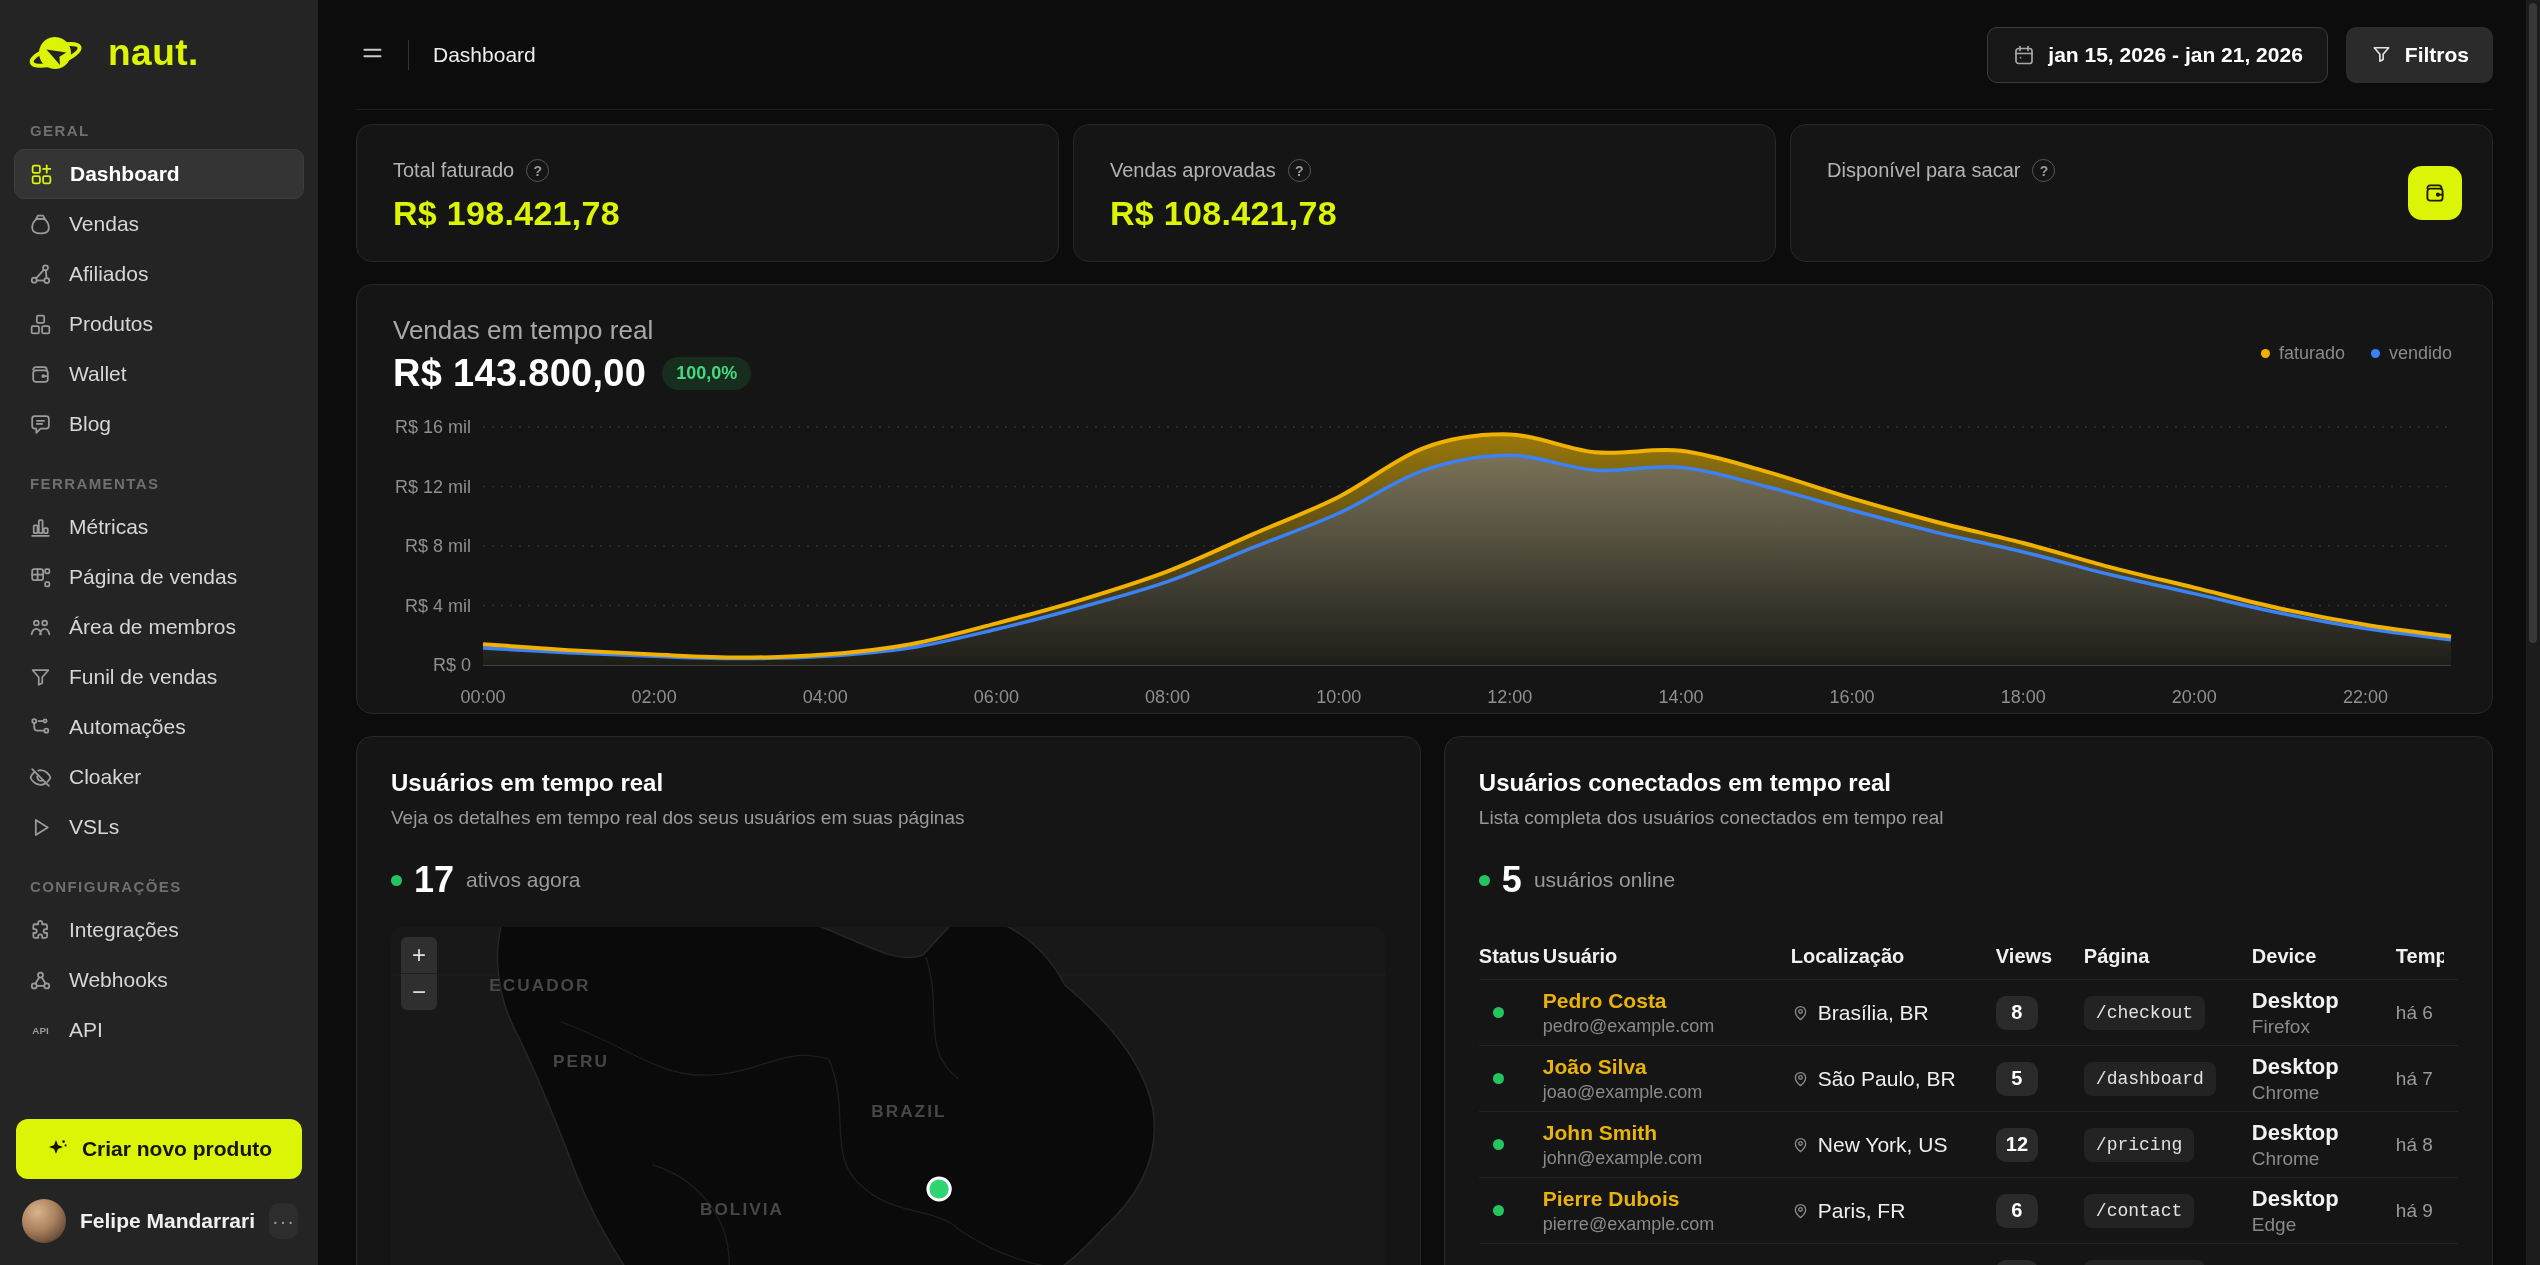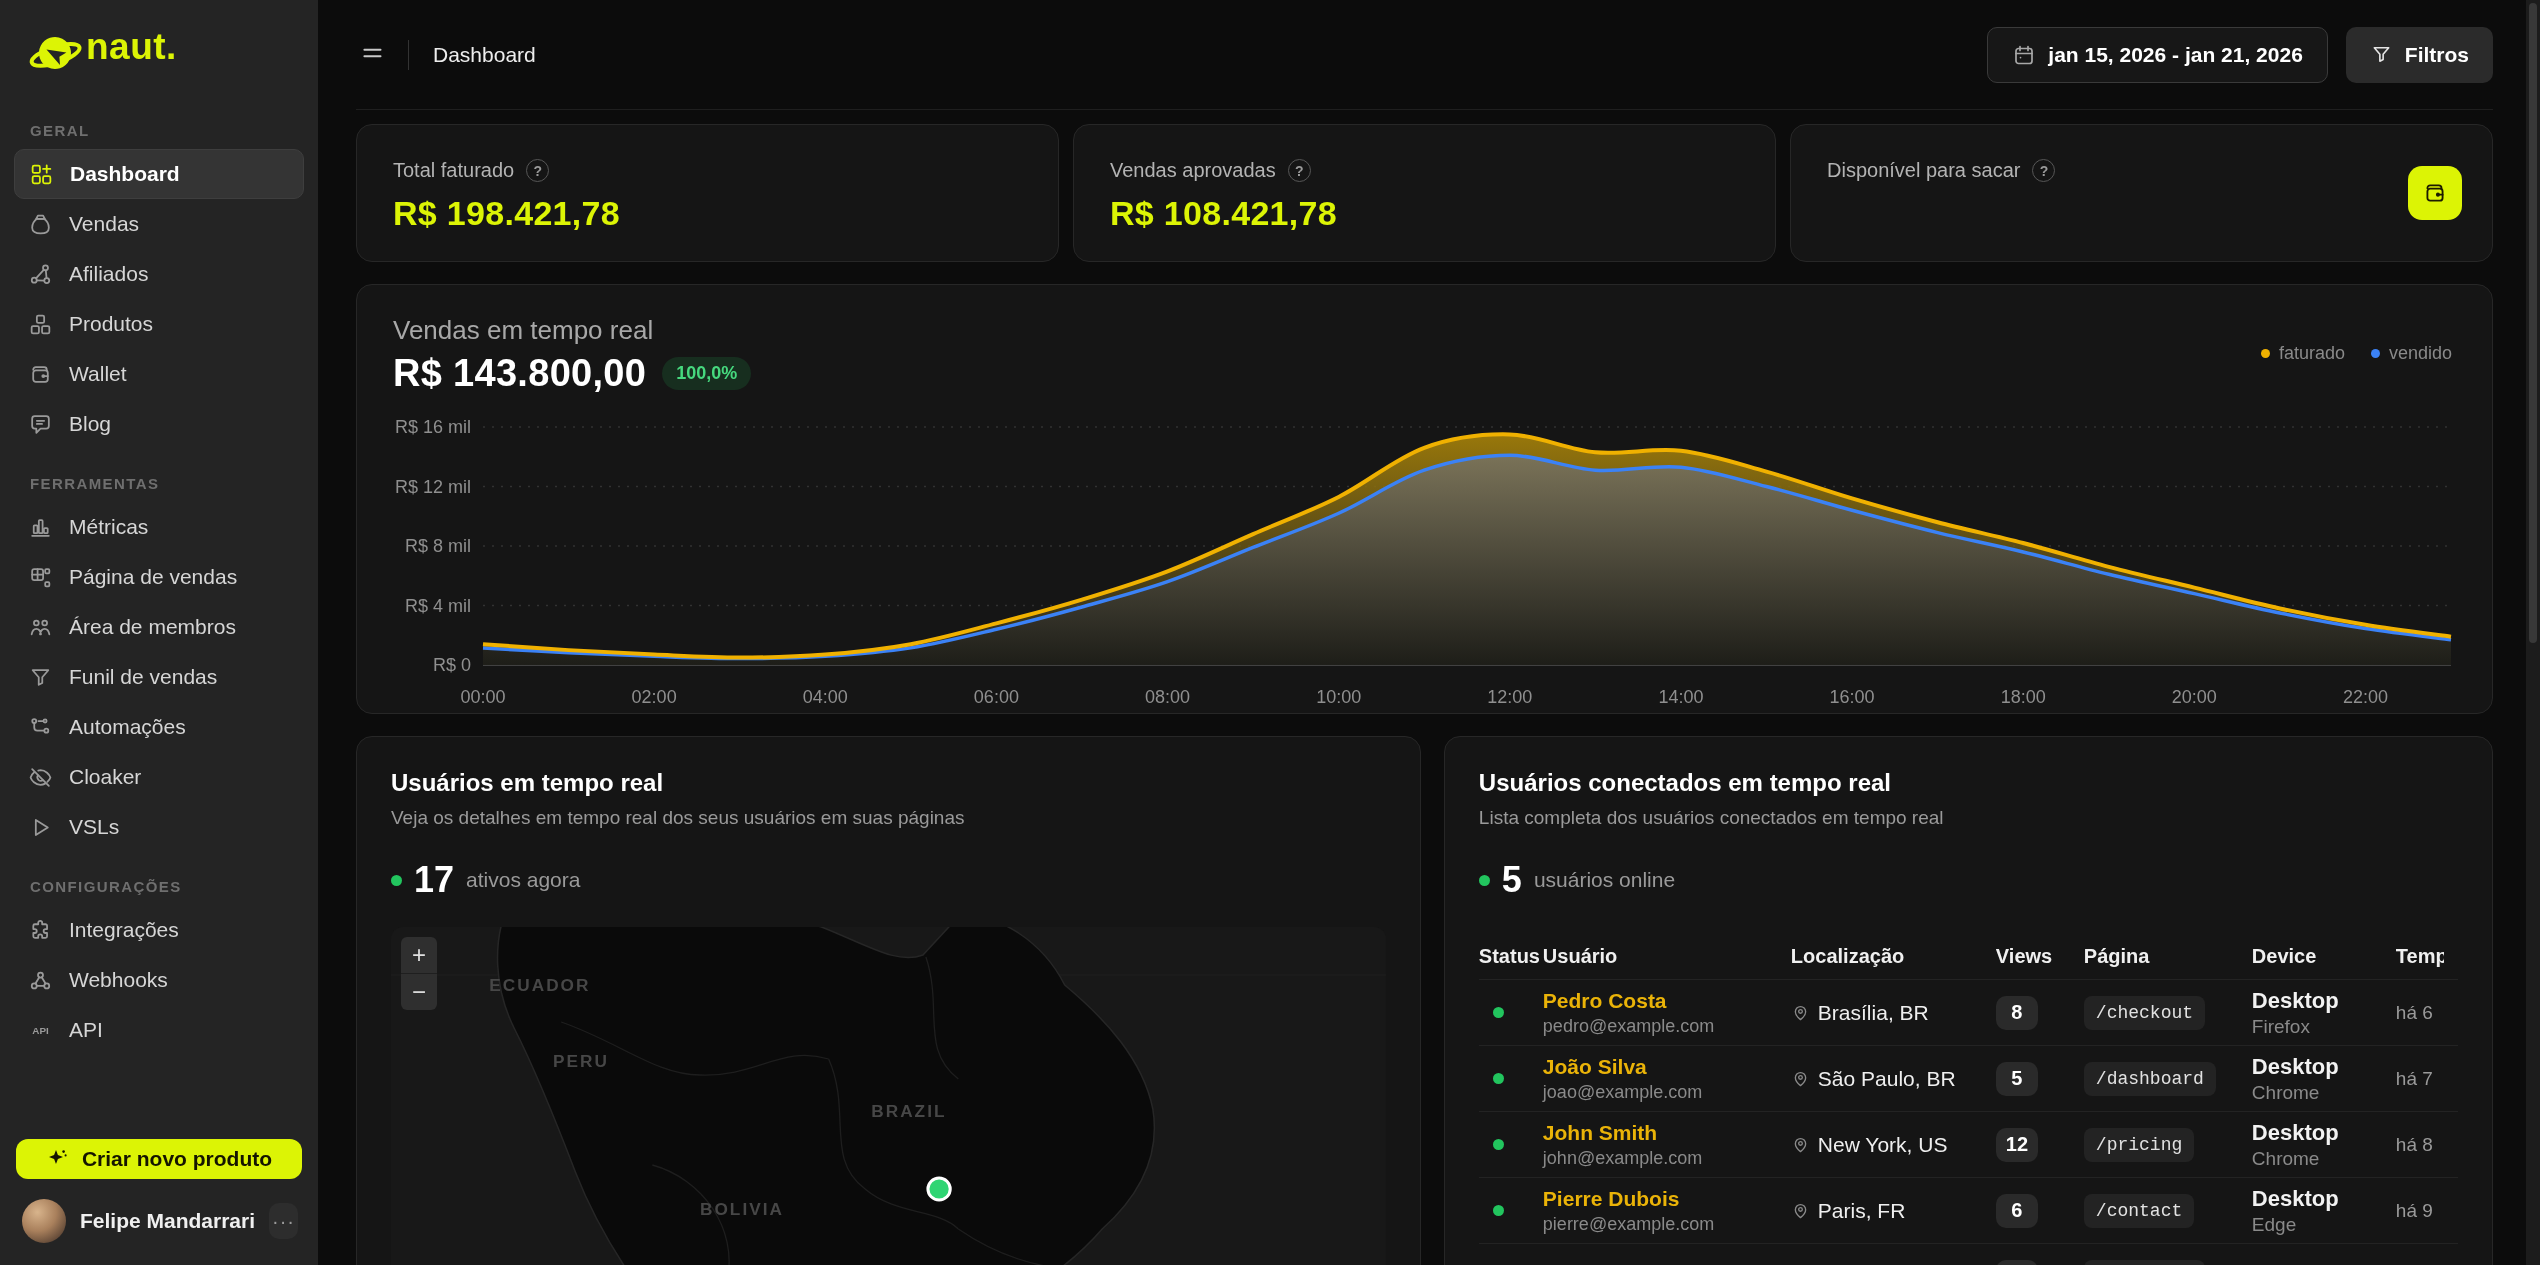--- a/index.html
+++ b/index.html
@@ -2,32 +2,32 @@
 <html style="--accent: #dcf405; --green: #22c55e;"><head>
 <meta charset="utf-8">
 <style>
   * { margin:0; padding:0; box-sizing:border-box; }
   html,body { width:2540px; height:1265px; overflow:hidden; background:#0c0c0c;
     font-family:"Liberation Sans","DejaVu Sans",sans-serif; color:#e5e5e5; }
   .app { display:flex; width:100%; height:100%; }
 
   
   .sidebar { width:318px; flex:none; background:#242424; display:flex; flex-direction:column; position:relative; }
-  .logo { display:flex; gap:4px; padding:26px 28px 10px 28px; }
+  .logo { display:flex; align-items:center; gap:26px; padding:26px 28px 10px 28px; }
   .logo-text { font-size:37px; font-weight:700; color:var(--accent); letter-spacing:.5px; }
   .nav { flex:1; overflow:hidden; padding-top:6px; }
   .sec-label { font-size:15px; font-weight:600; color:#6f6f6f; letter-spacing:1.4px; margin:26px 0 10px 30px; }
   .nav-item { display:flex; align-items:center; gap:16px; height:50px; margin:0 14px; padding:0 14px;
     border-radius:10px; color:#b9b9b9; cursor:pointer; }
   .nav-item .icn { width:25px; height:25px; color:#9a9a9a; flex:none; }
   .nav-item .lbl { font-size:21px; font-weight:500; color:#d6d6d6; white-space:nowrap; }
   .nav-item.active { background:#343434; border:1px solid #3e3e3e; }
   .nav-item.active .icn { color:var(--accent); }
   .nav-item.active .lbl { color:#ffffff; font-weight:600; }
-  .create-btn { margin:14px 16px 10px 16px; height:40px; border:none; border-radius:12px; background:var(--accent);
+  .create-btn { margin:14px 16px 10px 16px; height:60px; border:none; border-radius:12px; background:var(--accent);
     color:#151500; font-size:21px; font-weight:700; display:flex; align-items:center; justify-content:center; gap:12px;
     cursor:pointer; font-family:inherit; }
   .create-btn svg { width:24px; height:24px; }
   .user-row { display:flex; align-items:center; gap:14px; padding:10px 20px 22px 22px; }
   .avatar { width:44px; height:44px; border-radius:50%; flex:none;
     background:radial-gradient(circle at 35% 30%, #d8b48c 0%, #a9805c 45%, #5f4736 80%, #3c2e24 100%); }
   .user-name { font-size:21px; font-weight:600; color:#f0f0f0; flex:1; white-space:nowrap; }
   .user-menu { width:46px; height:36px; border-radius:10px; background:#2d2d2d; border:none; color:#9a9a9a;
     font-size:20px; letter-spacing:1px; cursor:pointer; }
 

